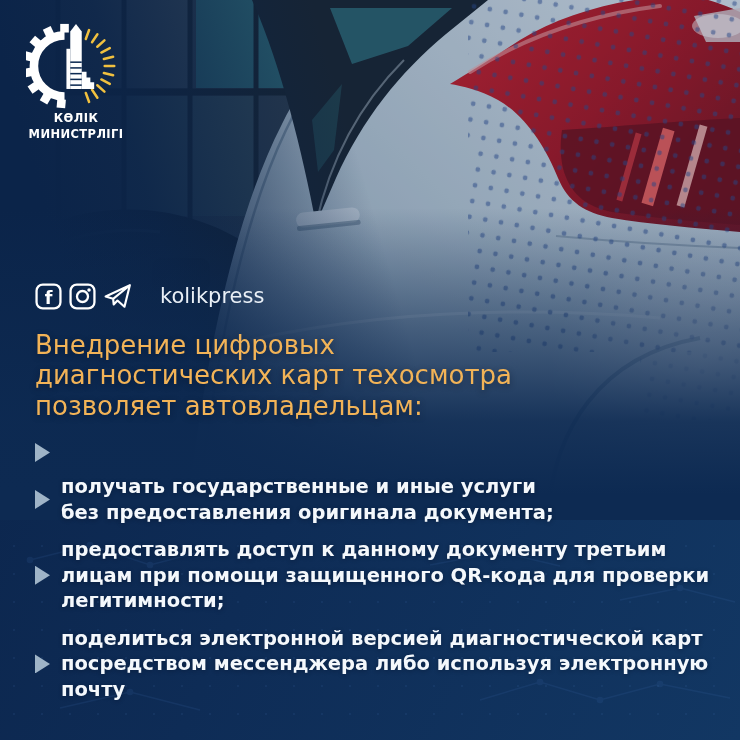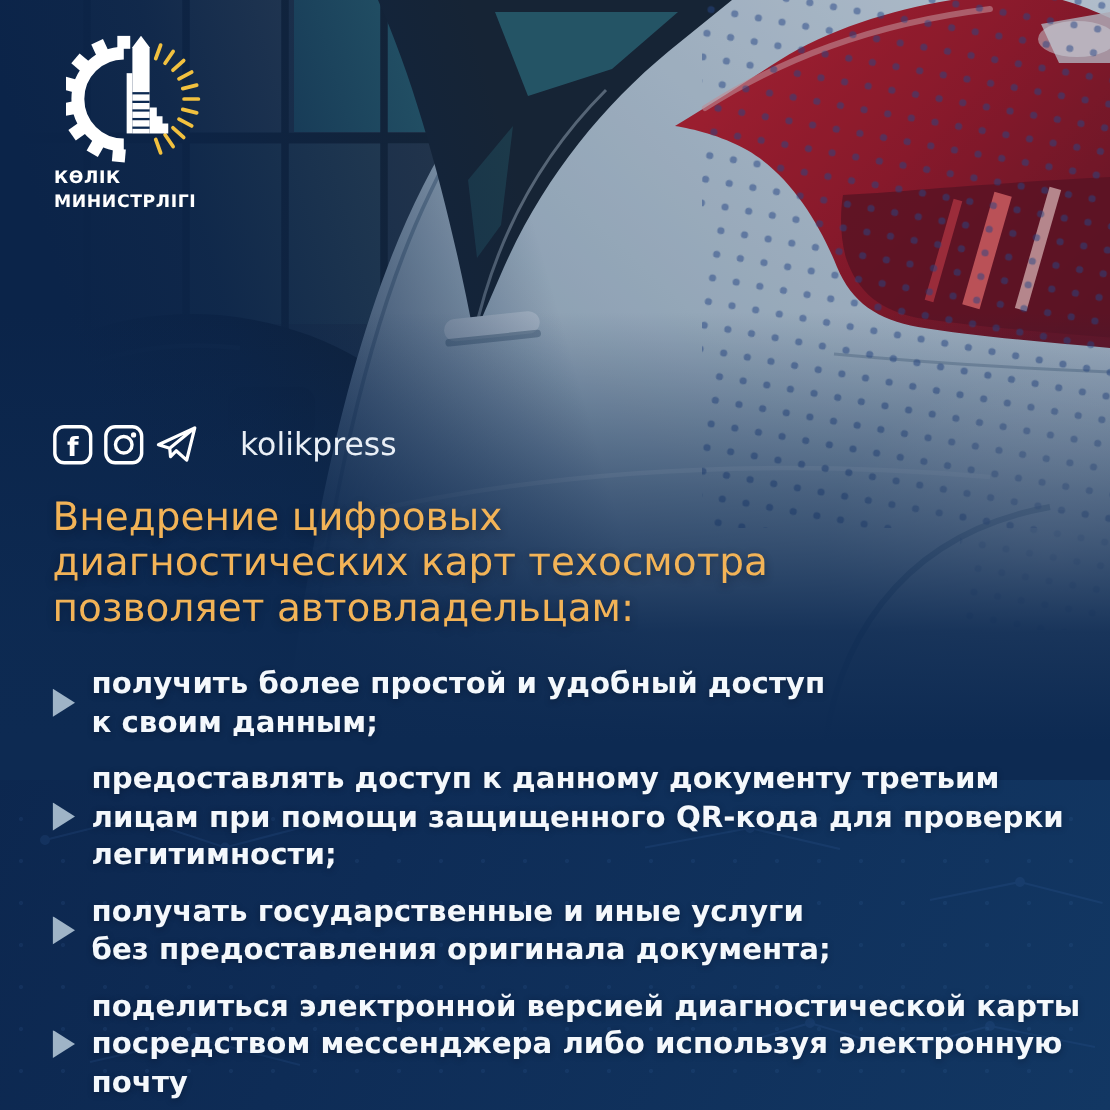--- a/index.html
+++ b/index.html
@@ -25,21 +25,21 @@
   .photo .fade-left{
     position:absolute; inset:0;
     background:linear-gradient(74deg,#0b2449 15%,rgba(11,36,73,.85) 27%,rgba(11,36,73,0) 52%);
   }
   .photo .fade-bottom{
     position:absolute; inset:0;
     background:linear-gradient(180deg,rgba(13,42,82,0) 40%,rgba(13,42,82,.55) 63%,rgba(13,42,82,.92) 81%,#0d2a52 95%);
   }
 
   
-  .logo{ position:absolute; top:22px; left:36px; width:116px; color:#fff; }
+  .logo{ position:absolute; top:22px; left:18px; width:116px; text-align:center; color:#fff; }
   .logo .emblem{ margin:0 auto; display:block; }
   .logo .logo-text{ margin-top:2px; font-weight:bold; font-size:11.5px; line-height:1.18; letter-spacing:.4px; }
 
   
   .social{ position:absolute; top:282px; left:35px; display:flex; align-items:center; gap:7px; }
   .social svg{ display:block; }
   .social .handle{ margin-left:20px; color:#e9eff6; font-size:21px; }
 
   
   .heading{
@@ -234,35 +234,33 @@
     <span class="handle">kolikpress</span>
   </div>
 
   <div class="heading">Внедрение цифровых
 диагностических карт техосмотра
 позволяет автовладельцам:</div>
 
   <ul class="bullets">
     <li>
       <span class="marker"></span>
-      <span class="bullet-text">получить более простой и удобный доступ
-к своим данным;</span>
+    </li>
+    <li>
+      <span class="marker"></span>
+      <span class="bullet-text">получать государственные и иные услуги
+без предоставления оригинала документа;</span>
     </li>
     <li>
       <span class="marker"></span>
       <span class="bullet-text">предоставлять доступ к данному документу третьим
 лицам при помощи защищенного QR-кода для проверки
 легитимности;</span>
     </li>
     <li>
       <span class="marker"></span>
-      <span class="bullet-text">получать государственные и иные услуги
-без предоставления оригинала документа;</span>
-    </li>
-    <li>
-      <span class="marker"></span>
-      <span class="bullet-text">поделиться электронной версией диагностической карты
+      <span class="bullet-text">поделиться электронной версией диагностической карт
 посредством мессенджера либо используя электронную
 почту</span>
     </li>
   </ul>
 
 </div>
 
 </body></html>

